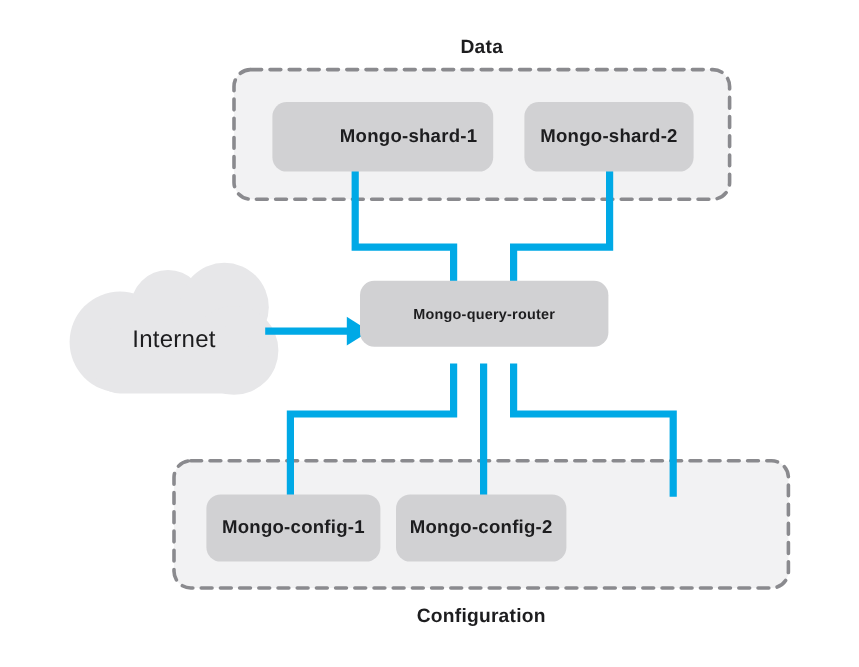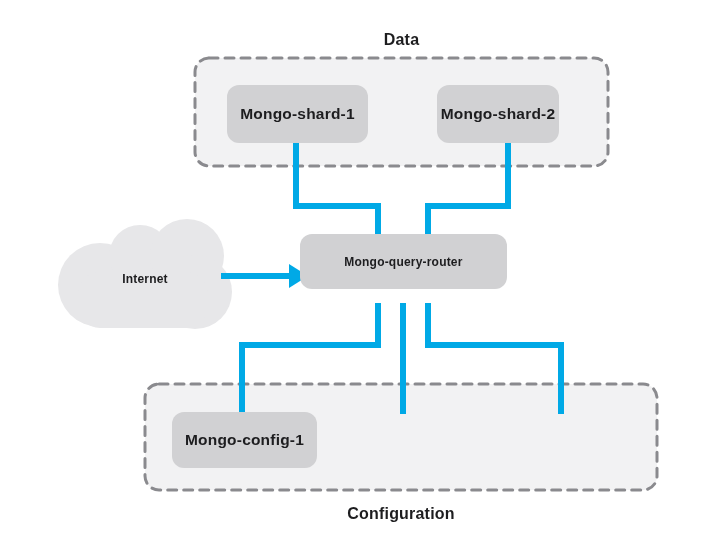--- a/index.html
+++ b/index.html
@@ -28,44 +28,44 @@
     border-radius: 12px;
     display: flex;
     align-items: center;
     justify-content: center;
     color: #1d1d1f;
     font-size: 15.5px;
     font-weight: 600;
     letter-spacing: 0.2px;
     z-index: 3;
   }
-  .node-shard-1 { left: 227px; top: 85px;  width: 141px; height: 58px; }
-  .node-shard-2 { left: 437px; top: 85px;  width: 122px; height: 58px; }
+  .node-shard-1 { left: 227px; top: 85px;  width: 141px; height: 58px; padding-left: 43px; }
+  .node-shard-2 { left: 437px; top: 85px;  width: 141px; height: 58px; }
   .node-router  { left: 300px; top: 234px; width: 207px; height: 55px; font-size: 12px; }
   .node-config-1{ left: 172px; top: 412px; width: 145px; height: 56px; text-align: center; }
   .node-config-2{ left: 330px; top: 412px; width: 142px; height: 56px; }
   .node-config-3{ left: 488px; top: 412px; width: 145px; height: 56px; }
   .group-label {
     position: absolute;
     text-align: center;
     color: #1d1d1f;
     font-size: 16px;
     font-weight: 600;
     letter-spacing: 0.2px;
     z-index: 3;
   }
   .label-data   { left: 195px; top: 31px;  width: 413px; }
   .label-config { left: 145px; top: 505px; width: 512px; }
   .label-internet {
     position: absolute;
     left: 75px; top: 272px; width: 140px;
     text-align: center;
     color: #1d1d1f;
-    font-size: 12px;
-    font-weight: 700;
+    font-size: 20px;
+    font-weight: 400;
     letter-spacing: 0.2px;
     z-index: 3;
   }
 </style>
 </head>
 <body>
 
 <div class="canvas">
 
   <svg class="svg-layer" viewBox="0 0 716 556" xmlns="http://www.w3.org/2000/svg">
@@ -93,14 +93,15 @@
   </svg>
 
   <div class="group-label label-data">Data</div>
   <div class="group-label label-config">Configuration</div>
   <div class="label-internet">Internet</div>
 
   <div class="node node-shard-1">Mongo-shard-1</div>
   <div class="node node-shard-2">Mongo-shard-2</div>
   <div class="node node-router">Mongo-query-router</div>
   <div class="node node-config-1">Mongo-config-1</div>
+  <div class="node node-config-2">Mongo-config-2</div>
 
 </div>
 
 </body></html>

